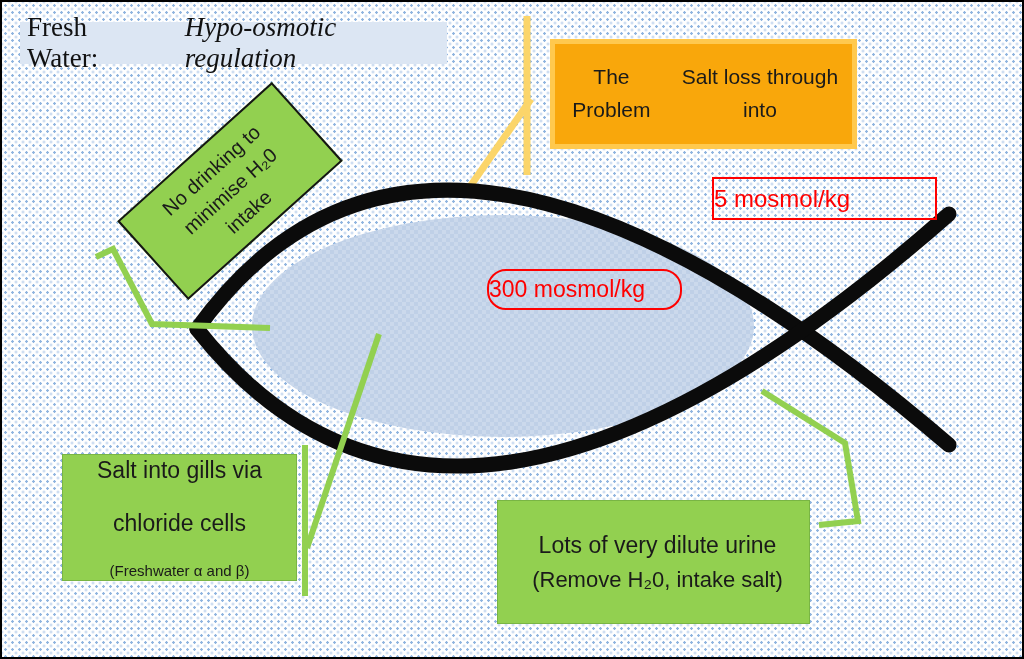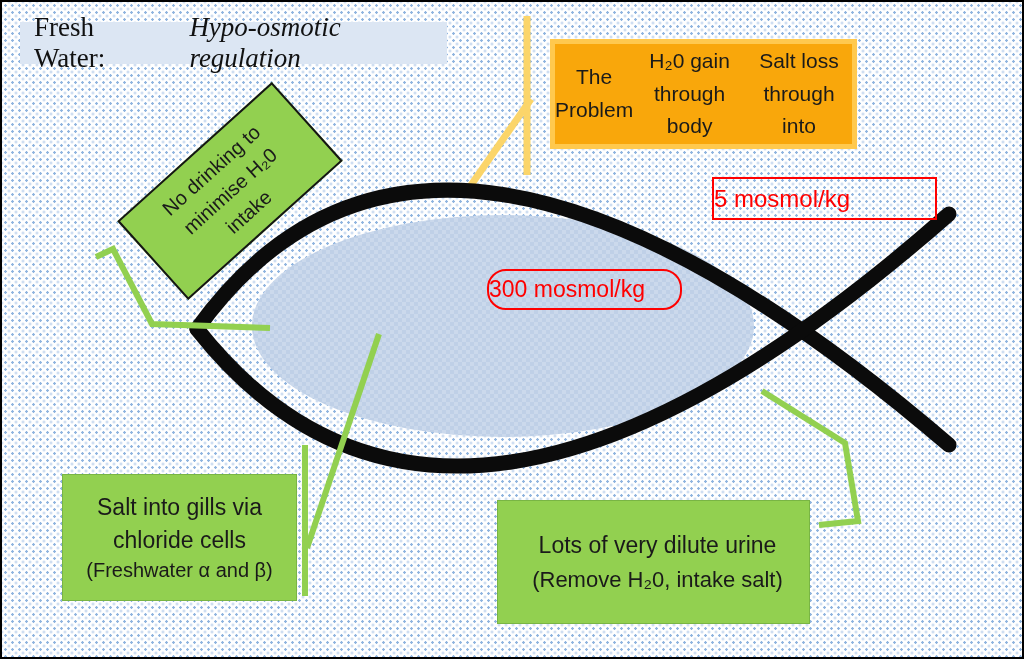--- a/index.html
+++ b/index.html
@@ -10,21 +10,21 @@
       radial-gradient(circle, #8fb4df 1px, transparent 1.5px),
       radial-gradient(circle, #c3d6ee 1px, transparent 1.5px);
     background-size:7px 7px, 7px 7px;
     background-position:0 0, 3.5px 3.5px;
     font-family:"Liberation Sans", "DejaVu Sans", sans-serif;
     color:#1a1a1a;
   }
   .abs{position:absolute; box-sizing:border-box;}
   #title-box{
     left:18px; top:20px; width:427px; height:42px; background:#dce6f3;
-    display:flex; align-items:center; padding-left:14px; z-index:2;
+    display:flex; align-items:center; padding-left:7px; z-index:2;
     font-family:"Liberation Serif", "DejaVu Serif", serif; font-size:27px; color:#111;
   }
   #title-box .italic{font-style:italic; margin-left:24px;}
   #diagram-svg{left:0; top:0; width:1024px; height:655px; z-index:1;}
   #problem-box{
     left:548px; top:37px; width:307px; height:110px; z-index:2;
     background:#f9a70b; border:5px solid #ffc94e;
     display:flex; flex-direction:row; justify-content:center; align-items:center;
     font-size:21px; line-height:1.55; text-align:center;
   }
@@ -37,24 +37,24 @@
   .green-box{
     background:#92d050; z-index:2; text-align:center;
     display:flex; flex-direction:column; justify-content:center; align-items:center;
   }
   #drinking-box{
     left:124px; top:136px; width:208px; height:106px;
     transform:rotate(-42deg); border:2px solid #151515;
     font-size:20px; line-height:1.4;
   }
   #gills-box{
-    left:60px; top:472px; width:235px; height:127px; border:1px solid #79b544;
-    font-size:23px; line-height:1.4;
+    left:60px; top:452px; width:235px; height:127px; border:1px solid #79b544;
+    font-size:23px; line-height:1.4;gap:21px;
   }
-  #gills-box .note{font-size:20px;text-align:center;}
+  #gills-box .note{font-size:15px;text-align:center;}
   #urine-box{
     left:495px; top:498px; width:313px; height:124px; border:1px solid #79b544;
     font-size:23px; line-height:1.5;padding-left:8px;
   }
   #urine-box .note{font-size:22px;}
 </style>
 </head>
 <body>
 
 <div id="slide">
@@ -82,21 +82,20 @@
     <polyline points="760,389 843,441 856,519 817,523" fill="none" stroke="#92d050" stroke-width="6"></polyline>
   </svg>
 
   <div id="title-box" class="abs">
     <span>Fresh Water:</span>
     <span class="italic">Hypo-osmotic regulation</span>
   </div>
 
   <div id="problem-box" class="abs">
     <div>The Problem</div>
-    <div>H₂0 gain through body</div>
     <div>Salt loss through into</div>
   </div>
 
   <div id="water-osmolarity" class="abs red-label">
     <span>5 mosmol/kg</span>
   </div>
   <div id="body-osmolarity" class="abs red-label">
     <span>300 mosmol/kg</span>
   </div>
 

